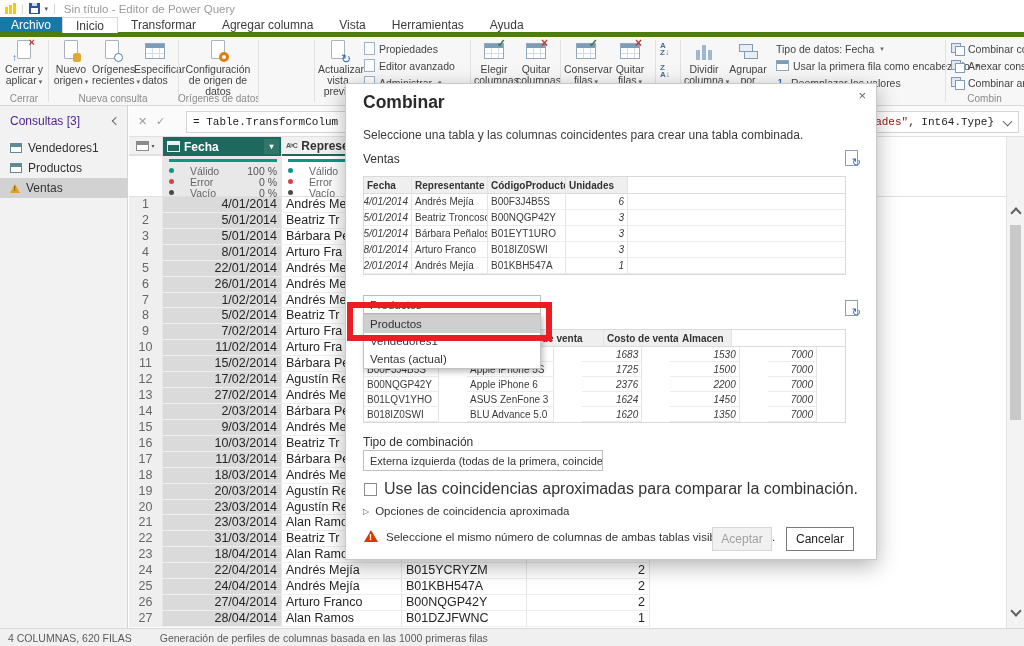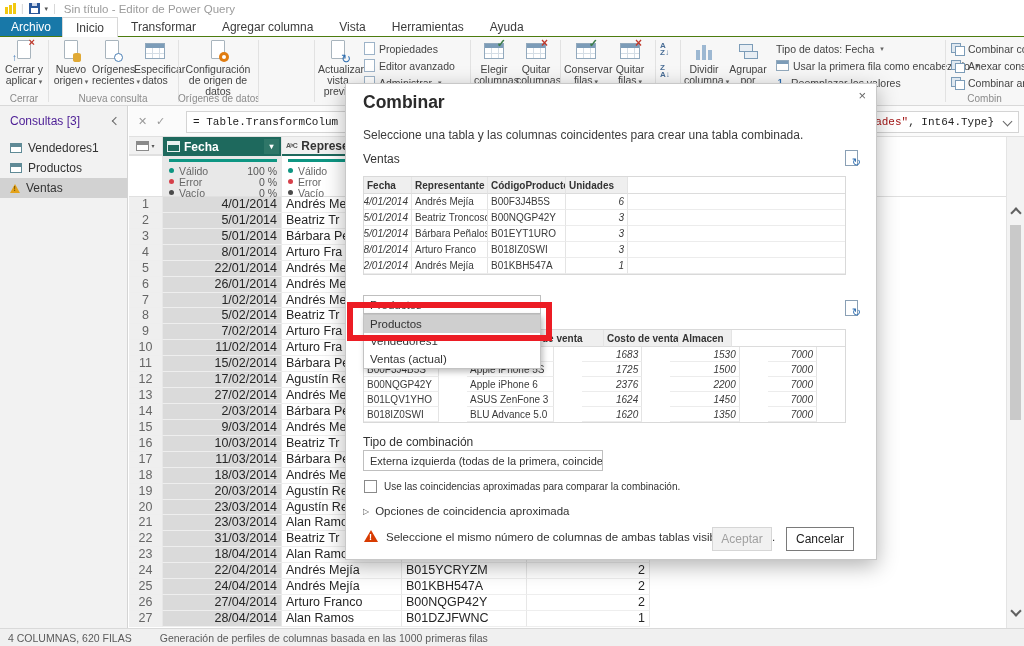--- a/index.html
+++ b/index.html
@@ -14,21 +14,21 @@
      linear-gradient(var(--pbi_yellow),var(--pbi_yellow)) 4px 2px/3px 9px no-repeat,
      linear-gradient(var(--pbi_yellow),var(--pbi_yellow)) 8px 0px/3px 11px no-repeat; }
   .tb-sep { color:#d0d0d0; font-size:10px; }
   .save-icon { width:11px; height:11px; background:var(--save_blue); position:relative; }
   .save-icon::after { content:""; position:absolute; left:2px; top:5px; width:7px; height:5px; background:#fff; }
   .save-icon::before { content:""; position:absolute; left:3px; top:0; width:5px; height:3px; background:#cfd9ea; }
   .qat-caret { font-size:7px; color:#555; }
   .tb-title { font-size:11.5px; color:#9b9b9b; margin-left:3px; }
 
   
-  .tabbar { position:absolute; left:0; top:17px; width:1024px; height:20px; display:flex; align-items:stretch; border-bottom:1px solid #4d7c0f; background:#fff; font-size:12px; }
+  .tabbar { position:absolute; left:0; top:17px; width:1024px; height:20px; display:flex; align-items:stretch; border-bottom:5px solid #4d7c0f; background:#fff; font-size:12px; }
   .tab { padding:0 13px; display:flex; align-items:center; color:#3b3b3b; cursor:default; }
   .tab.archivo { background:var(--archivo_blue); color:#fff; padding:0 11px; }
   .tab.active { background:#fff; border:1px solid #d8d8d8; border-bottom:none; position:relative; z-index:2; margin-bottom:-1px; }
 
   
   .ribbon { position:absolute; left:0; top:37px; width:1024px; height:69px; background:#f7f7f7; border-bottom:1px solid #d9d9d9; font-size:10.5px; color:#444; }
   .rg { position:absolute; top:0; height:68px; }
   .rglabel { position:absolute; bottom:1px; left:0; right:0; text-align:center; font-size:10px; color:#8a8a8a; white-space:nowrap; overflow:hidden; }
   .rdiv { position:absolute; top:3px; width:1px; height:62px; background:#e2e2e2; }
   .rbig { position:absolute; top:2px; text-align:center; line-height:11px; }
@@ -101,21 +101,21 @@
   .cal-ic { width:13px; height:11px; border:1px solid #fff; background:linear-gradient(#fff,#fff) 0 0/13px 3px no-repeat; flex:none; opacity:.9; }
   .filter-btn { margin-left:auto; width:15px; height:15px; background:#2f7668; color:#fff; font-size:8px; display:flex; align-items:center; justify-content:center; }
   .abc-ic { font-size:7px; font-weight:bold; color:#555; letter-spacing:-0.5px; flex:none; }
   .corner-tbl { width:13px; height:10px; border:1px solid #8a8a8a; background:linear-gradient(#8a8a8a,#8a8a8a) 0 0/13px 3px no-repeat,#fff; }
   .tiny-caret { font-size:6px; color:#555; }
 
   .g-qual { display:flex; height:41px; border-bottom:1px solid #e0e0e0; font-size:10.5px; color:#666; }
   .gq { border-right:1px solid #e7e7e7; padding:2px 4px 0 6px; }
   .gq.num { width:34px; } .gq.c1 { width:119px; background:#e8e8e8; } .gq.c2 { width:120px; } .gq.c3 { width:125px; } .gq.c4 { width:123px; }
   .qbar { height:3px; background:var(--valid_teal); margin:1px 0 3px 0; }
-  .ql { display:flex; align-items:center; gap:5px; height:11px; }
+  .ql { display:flex; align-items:center; gap:16px; height:11px; }
   .dot { width:5px; height:5px; border-radius:50%; flex:none; }
   .dot.dv { background:var(--valid_teal); } .dot.de { background:var(--error_red); } .dot.dm { background:#4a4a4a; }
   .ql .pct { margin-left:auto; color:#555; }
 
   .g-rows { }
   .g-row { display:flex; height:15.93px; line-height:15.9px; }
   .gc { border-right:1px solid #e7e7e7; border-bottom:1px solid #eee; white-space:nowrap; overflow:hidden; padding:0 4px; color:#262626; }
   .gc.num { width:34px; text-align:center; color:#666; background:#efefef; padding:0; }
   .gc.fecha { width:119px; text-align:right; background:#dadada; }
   .gc.rep { width:120px; }
@@ -165,21 +165,21 @@
   .pt2 .pt-head .ptc { justify-content:flex-start; font-style:normal; }
 
   .combo { position:absolute; left:17px; top:211px; width:178px; height:19px; border:1px solid #bfbfbf; background:#fff; font-size:11.5px; color:#333; display:flex; align-items:center; padding-left:6px; }
   .combo .dd-arrow { margin-left:auto; margin-right:6px; font-size:8px; color:#666; }
   .dd-list { position:absolute; left:17px; top:230px; width:178px; background:#fff; border:1px solid #c3c3c3; box-shadow:2px 3px 6px rgba(0,0,0,.25); z-index:5; }
   .dd-item { height:17.5px; display:flex; align-items:center; padding-left:6px; font-size:11.5px; color:#333; }
   .dd-item.selected { background:#cfcfcf; }
 
   .join-label { position:absolute; left:17px; top:351px; font-size:12px; color:#333; }
   .join-combo { position:absolute; left:17px; top:366px; width:240px; height:21px; border:1px solid #bfbfbf; background:#fff; font-size:11px; color:#333; display:flex; align-items:center; padding-left:6px; white-space:nowrap; overflow:hidden; }
-  .fuzzy-row { position:absolute; left:18px; top:396px; display:flex; align-items:center; gap:7px; font-size:10px; color:#333; }
+  .fuzzy-row { position:absolute; left:18px; top:396px; display:flex; align-items:center; gap:7px; font-size:16px; color:#333; }
   .cbx { width:13px; height:13px; border:1px solid #8a8a8a; background:#fff; flex:none; }
   .expander { position:absolute; left:17px; top:421px; display:flex; align-items:center; gap:6px; font-size:11.5px; color:#333; }
   .exp-tri { font-size:8px; color:#555; }
   .dlg-footer { position:absolute; left:0; top:443px; width:532px; height:26px; }
   .warn2 { position:absolute; left:18px; top:3px; width:0; height:0; border-left:7px solid transparent; border-right:7px solid transparent; border-bottom:12px solid var(--warning_orange); }
   .warn2::after { content:"!"; position:absolute; left:-2px; top:2px; font-size:9px; font-weight:bold; color:#fff; }
   .warn-text { position:absolute; left:40px; top:4px; font-size:11.5px; color:#333; white-space:nowrap; }
   .btn { position:absolute; top:0; height:24px; font-size:12px; display:flex; align-items:center; justify-content:center; font-family:"Liberation Sans", sans-serif; }
   .btn-ok { left:366px; width:60px; background:#f1f1f1; border:1px solid #d6d6d6; color:#a0a0a0; }
   .btn-cancel { left:440px; width:68px; background:#fff; border:1px solid #7a7a7a; color:#222; }

